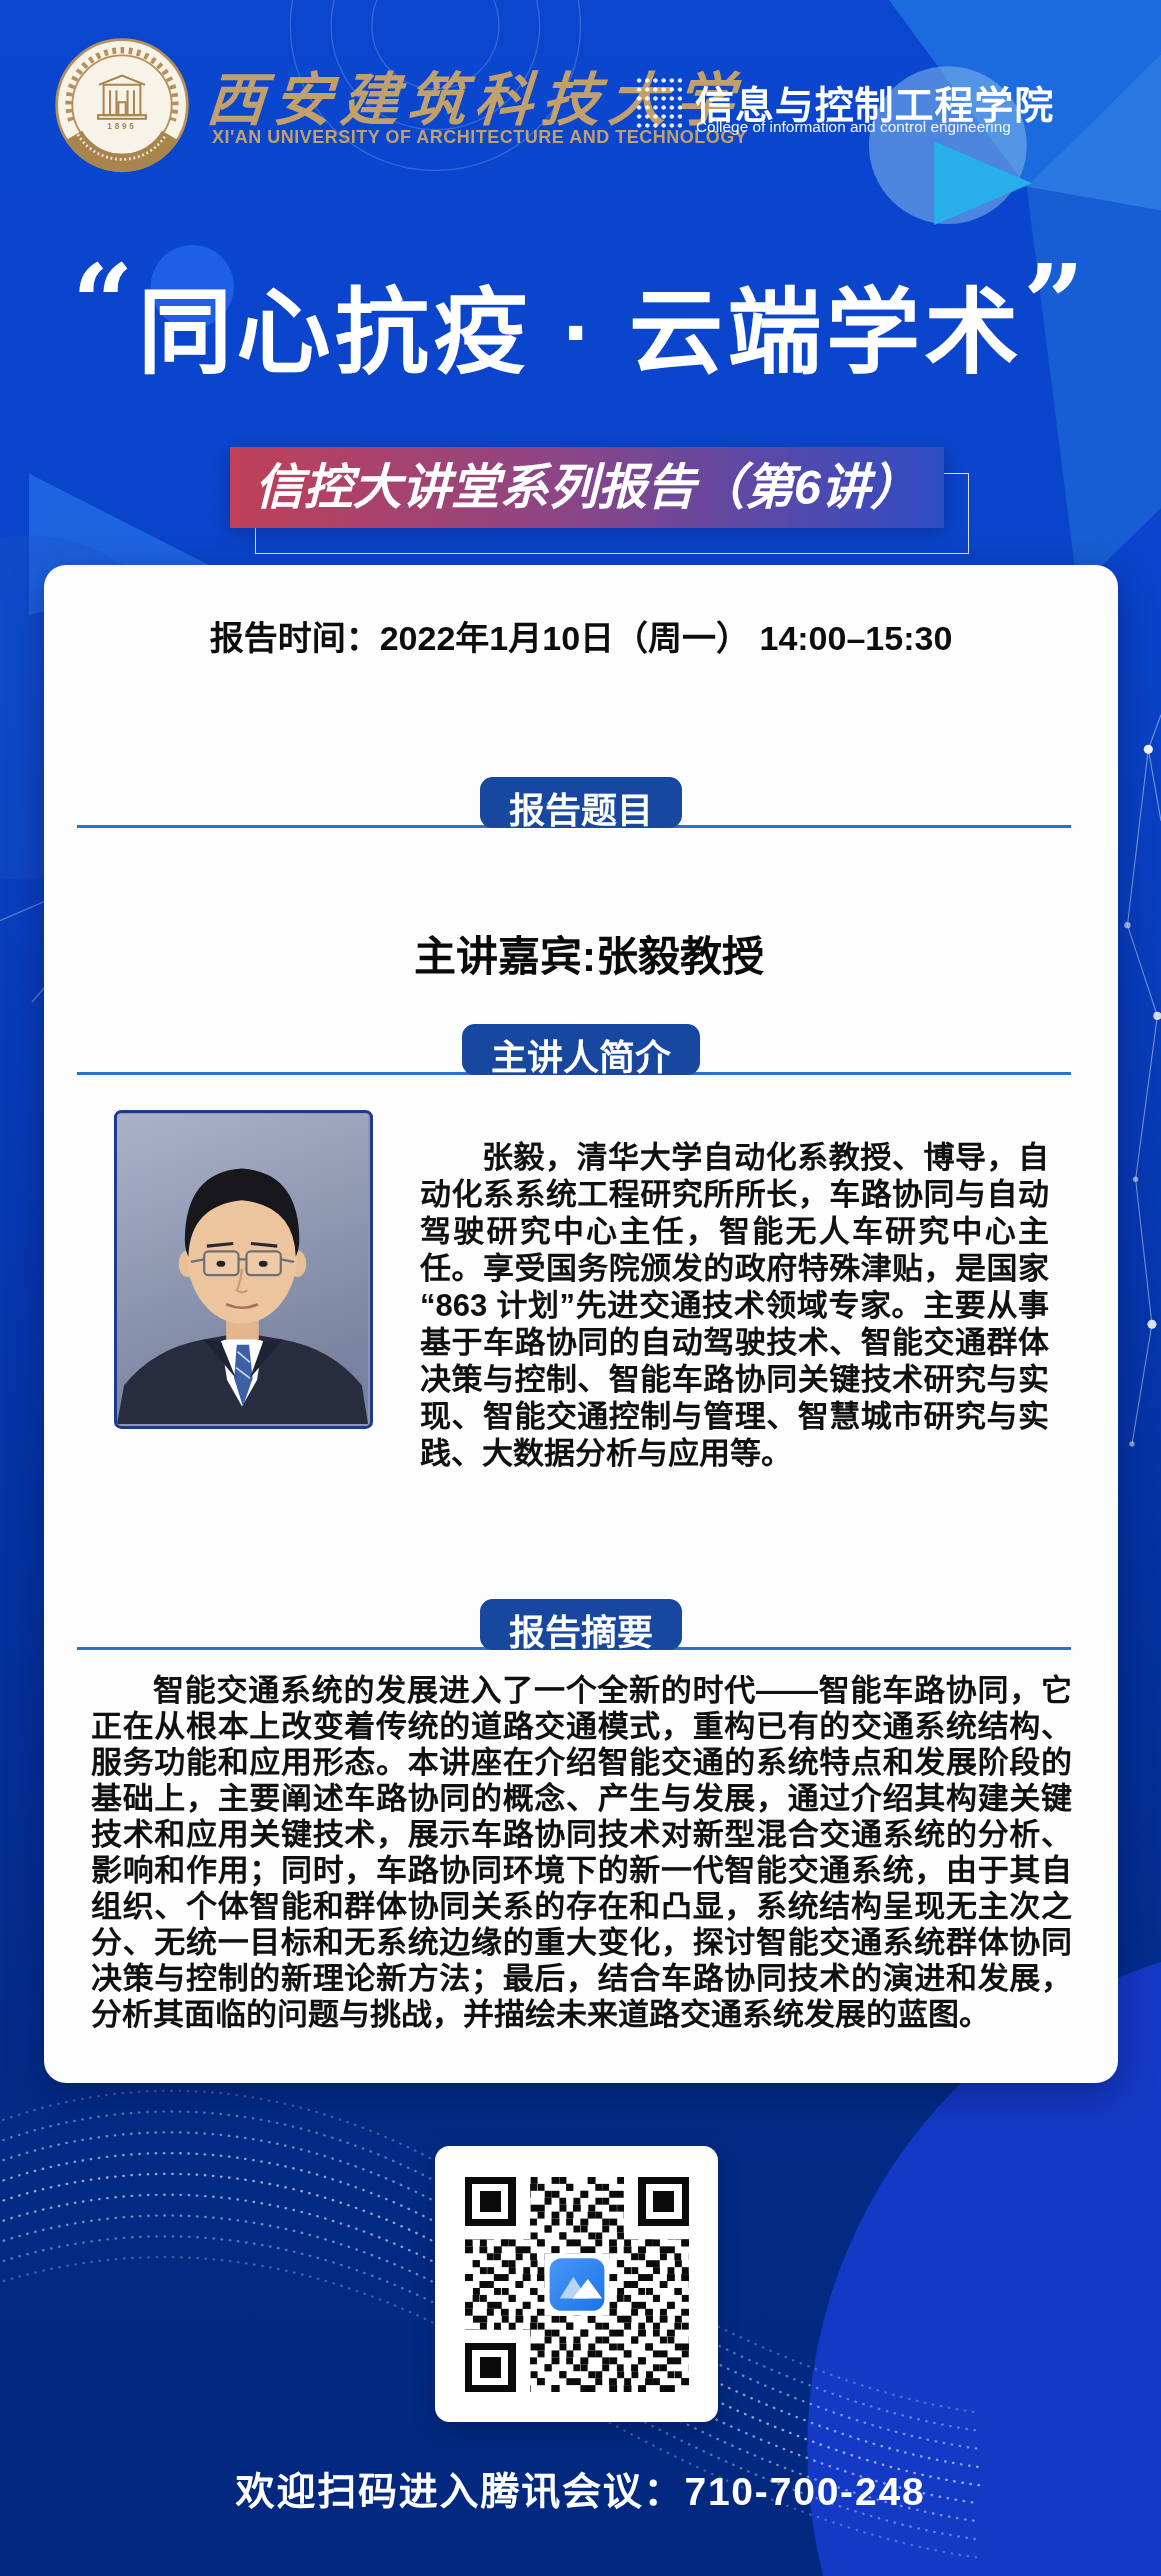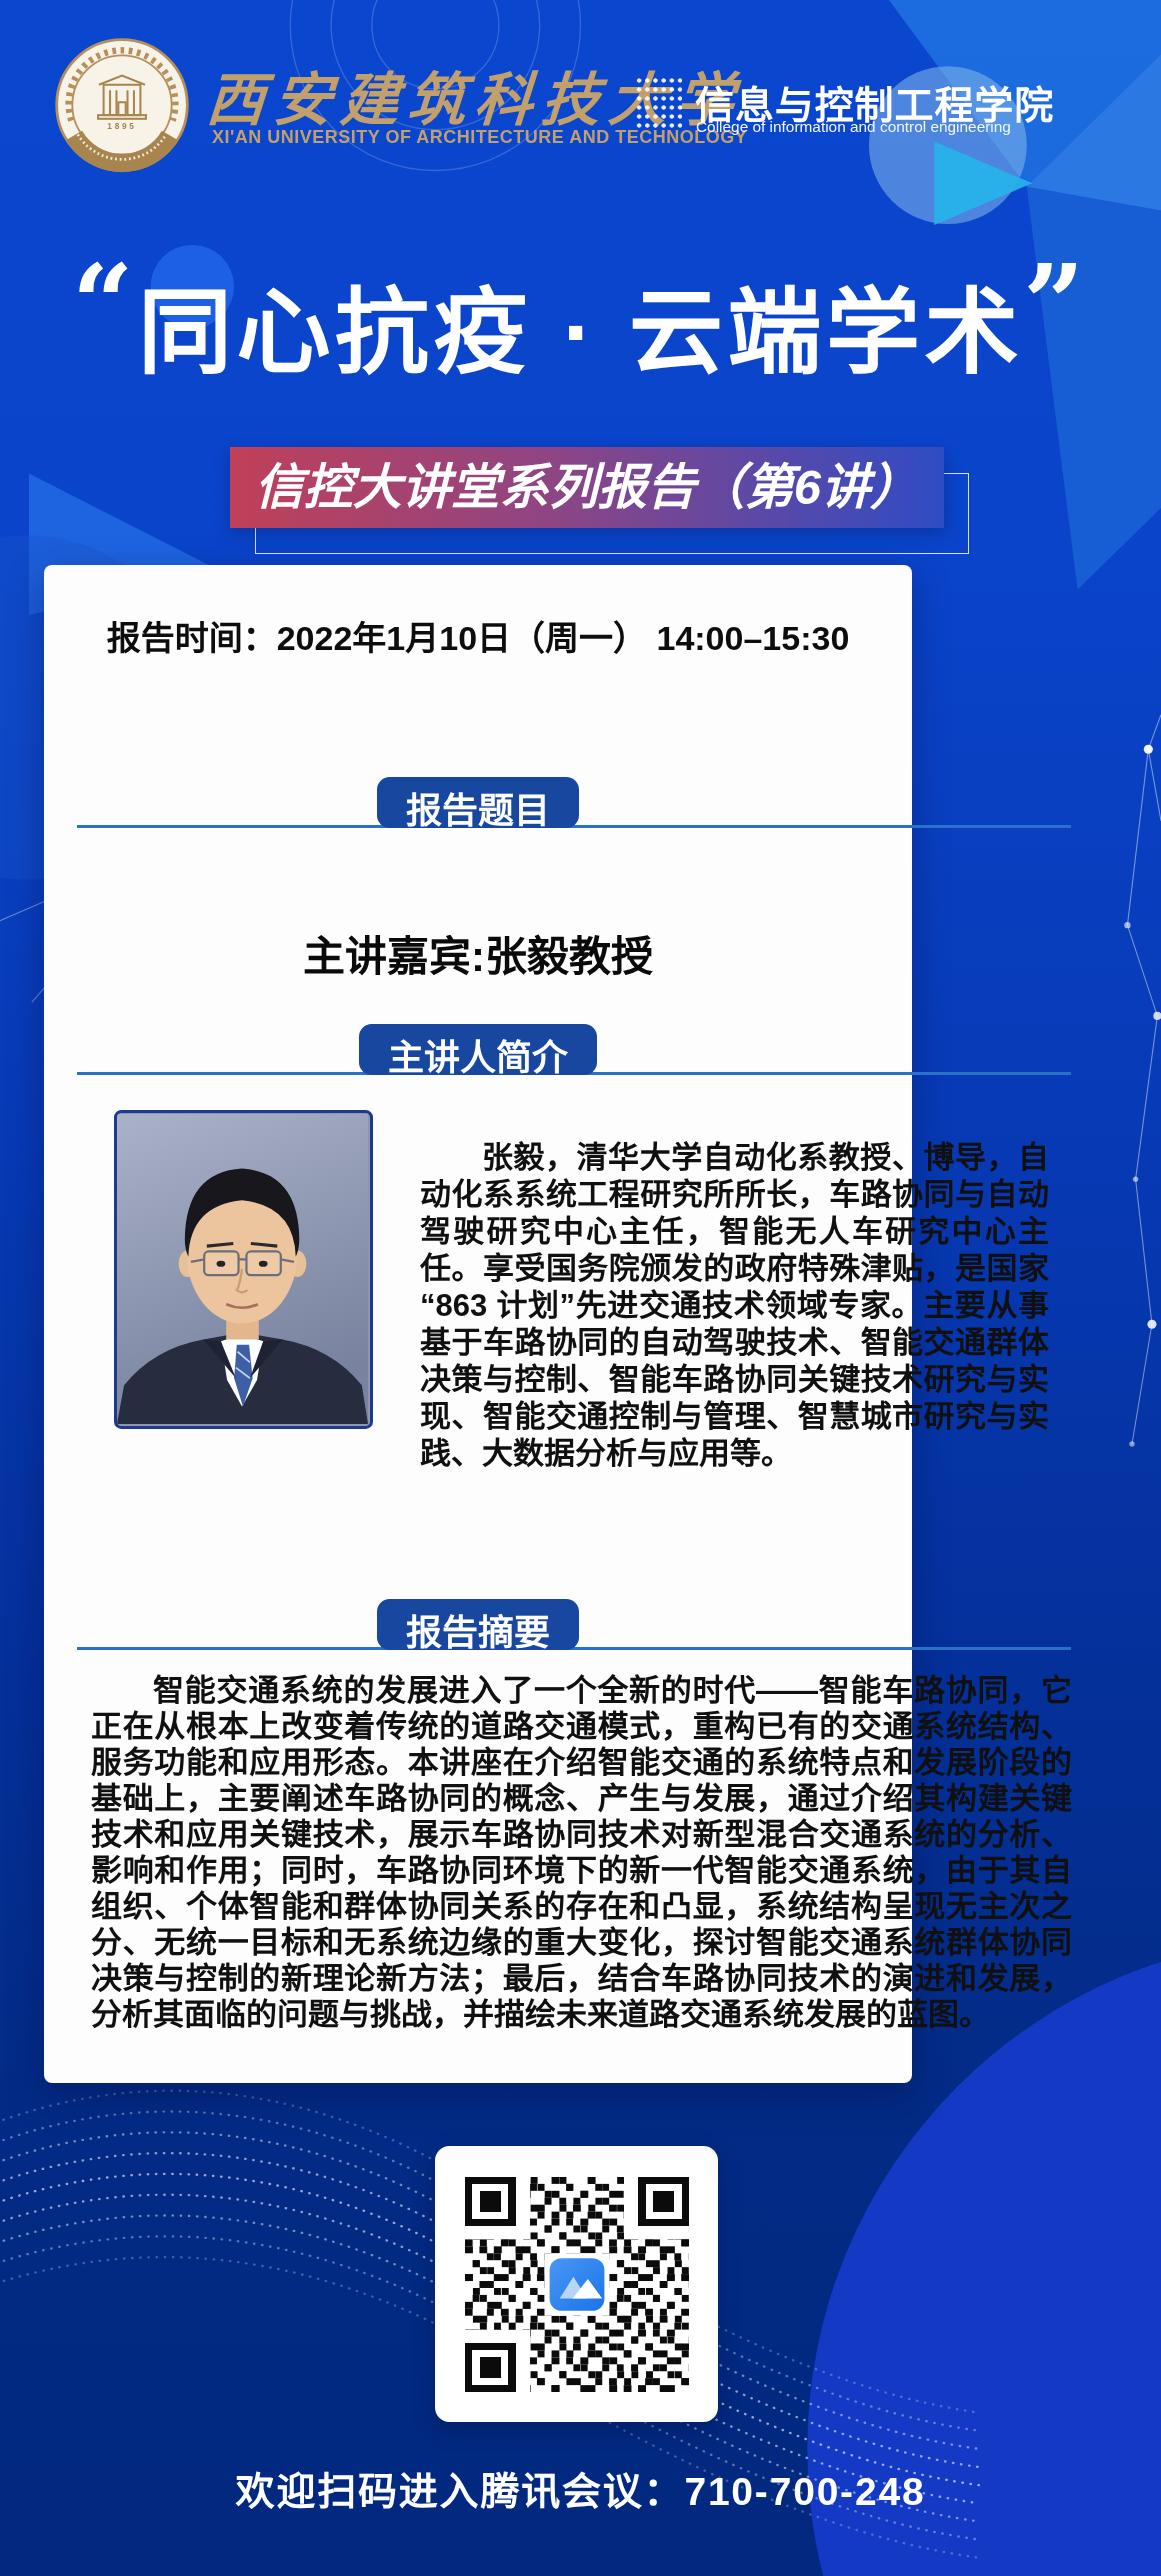--- a/index.html
+++ b/index.html
@@ -27,37 +27,37 @@
   .hero-title{left:0;top:272px;width:1161px;text-align:center;color:#ffffff;font-weight:bold;
     font-size:94px;line-height:111px;letter-spacing:4.5px;white-space:nowrap;}
   .hero-quote{display:inline-block;position:relative;top:-23.6px;font-size:107px;font-family:"DejaVu Serif",serif;}
   .series-outline{left:255px;top:473px;width:714px;height:81px;border:1.8px solid rgba(255,255,255,.85);}
   .series-banner{left:230px;top:447px;width:714px;height:81px;
     background:linear-gradient(90deg,#c04058 0%,#8e4584 45%,#2f4cc4 100%);
     color:#fff;font-weight:bold;font-style:italic;font-size:49px;line-height:81px;text-align:center;
     box-shadow:0 5.4px 16.3px rgba(0,0,30,.25);white-space:nowrap;}
 
   
-  .card{left:44px;top:565px;width:868px;height:1518px;background:#fdfdfe;border-radius:8px;
+  .card{left:44px;top:565px;width:1074px;height:1518px;background:#fdfdfe;border-radius:22px;
     box-shadow:0 12.7px 36px rgba(0,10,60,.35);}
   .card *{position:absolute;}
   .event-lines{left:0;top:47px;width:100%;text-align:center;color:#0d0d0d;font-weight:bold;
     font-size:34px;line-height:52px;}
   .event-lines div{position:static;}
   .badge{left:50%;transform:translateX(-50%);height:51px;line-height:51px;padding:8px 29px;
     background:#17479e;color:#fff;font-size:36px;font-weight:bold;border-radius:12.7px;z-index:3;white-space:nowrap;}
   .badge-topic{top:212px;}
   .badge-speaker{top:459px;}
   .badge-abstract{top:1034px;}
   .rule{left:33px;width:994px;height:2.7px;background:#2a72c8;z-index:2;}
   .rule-topic{top:260px;}
   .rule-speaker{top:507px;}
   .rule-abstract{top:1082px;}
   .topic-title{left:0;top:278px;width:100%;text-align:center;color:#17479e;font-weight:bold;font-size:50px;white-space:nowrap;}
-  .speaker-line{left:0;top:357px;width:100%;text-align:center;color:#0a0a0a;font-weight:bold;font-size:42px;white-space:nowrap;}
+  .speaker-line{left:8px;top:357px;width:100%;text-align:center;color:#0a0a0a;font-weight:bold;font-size:42px;white-space:nowrap;}
   .photo{left:70px;top:545px;width:259px;height:319px;border:3.6px solid #1e3a8c;border-radius:7.3px;overflow:hidden;background:#8e97b0;}
   .bio{left:376px;top:546px;width:629px;font-size:31px;line-height:37px;color:#101010;font-weight:600;
     text-indent:2em;text-align:justify;margin-top:28px;}
   .abstract-text{left:47px;top:1108px;width:981px;font-size:31px;line-height:36px;color:#101010;font-weight:600;
     text-indent:2em;text-align:justify;}
 
   
   .qr-card{left:435px;top:2146px;width:283px;height:276px;background:#ffffff;border-radius:14.5px;
     display:flex;align-items:center;justify-content:center;box-shadow:0 7.3px 22px rgba(0,10,50,.3);}
   .footer-line{left:0;top:2460px;width:1161px;text-align:center;color:#ffffff;font-weight:bold;

